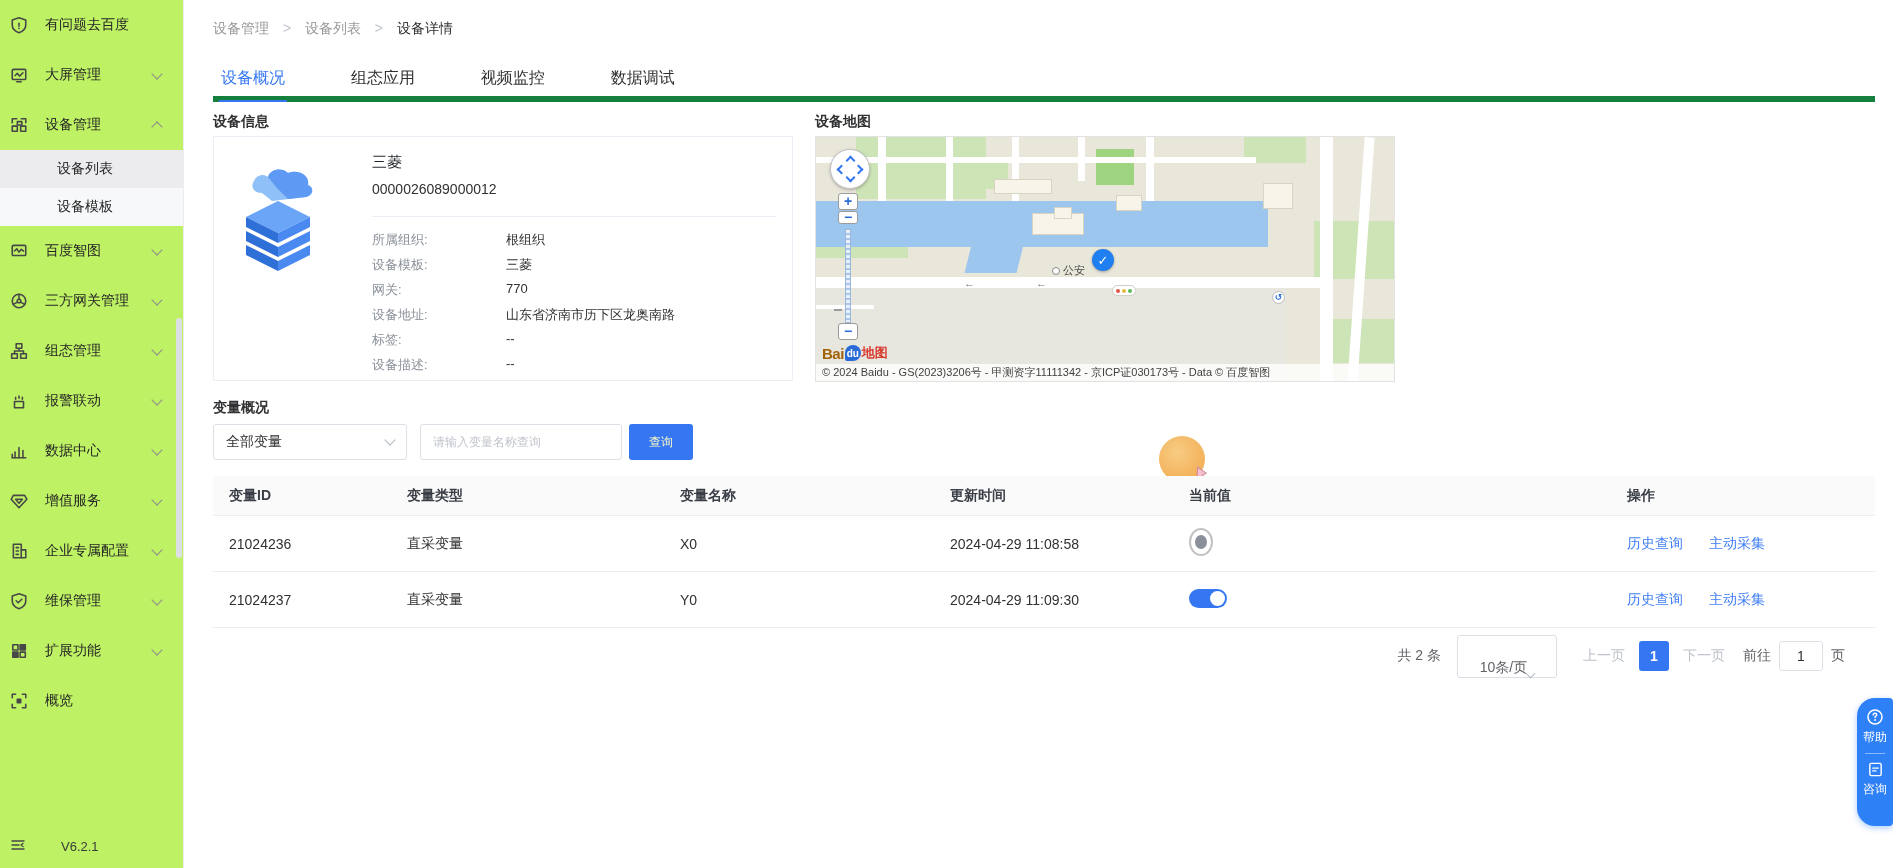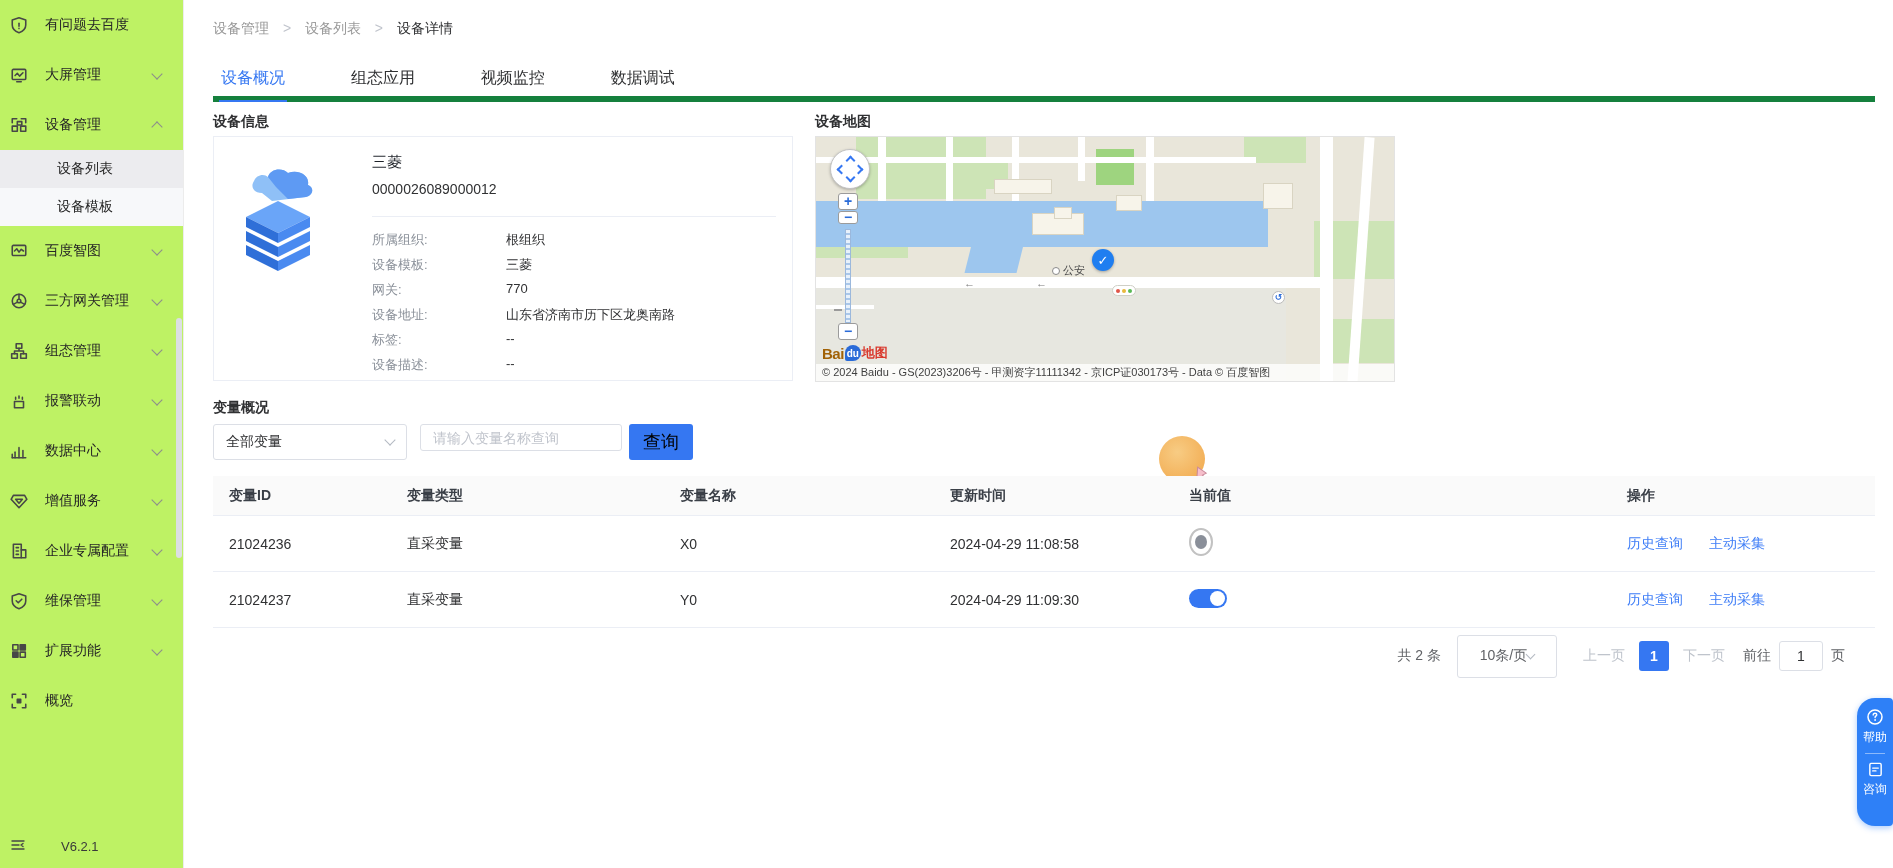--- a/index.html
+++ b/index.html
@@ -85,26 +85,26 @@
     border-radius:8px 8px 8px 2px; display:flex; align-items:center; justify-content:center; margin:0 1px; }
   #baidu-logo .mapw { color:#d93a2e; font-weight:bold; font-size:13px; }
   #map-copy { position:absolute; left:0; right:0; bottom:0; height:17px; background:rgba(255,255,255,.78);
     font-size:11px; color:#3f3f3f; line-height:17px; padding-left:6px; white-space:nowrap; }
 
   
   #var-select { position:absolute; left:28px; top:424px; width:194px; height:36px; border:1px solid #dcdfe6;
     border-radius:3px; display:flex; align-items:center; padding:0 12px; color:#303133; cursor:pointer; }
   #var-select .chev { margin-left:auto; width:8px; height:8px; border-left:1.5px solid #b3b9c2;
     border-bottom:1.5px solid #b3b9c2; transform:rotate(-45deg); margin-top:-4px; }
-  #var-search { position:absolute; left:235px; top:424px; width:202px; height:27px; border:1px solid #dcdfe6;
-    border-radius:3px; padding:0 12px; font-size:14px; color:#303133; outline:none;
+  #var-search { position:absolute; left:235px; top:424px; width:202px; height:36px; border:1px solid #dcdfe6;
+    border-radius:3px; padding:0 12px; font-size:12px; color:#303133; outline:none;
     font-family:"Liberation Sans","DejaVu Sans",sans-serif; }
   #var-search::placeholder { color:#c0c4cc; }
-  #query-btn { position:absolute; left:444px; top:424px; width:64px; height:36px; background:#3577f2; color:#000000;
-    border:none; border-radius:3px; font-size:18px; cursor:pointer; font-family:Liberation Serif, serif; }
+  #query-btn { position:absolute; left:444px; top:424px; width:64px; height:36px; background:#3577f2; color:#fef9c3;
+    border:none; border-radius:3px; font-size:12px; cursor:pointer; font-family:Liberation Serif, serif; }
 
   
   #click-ind { position:absolute; left:974px; top:436px; width:46px; height:46px; pointer-events:none; }
   #click-ind .ring { position:absolute; inset:0; border-radius:50%;
     background:radial-gradient(circle at 40% 35%, #f7c97d 0%, #f2ab4e 75%); opacity:.95; }
   #click-ind svg { position:absolute; right:-6px; bottom:-8px; }
 
   
   #var-table { position:absolute; left:28px; top:476px; width:1662px; }
   .t-head { display:flex; height:40px; background:#fafafa; border-bottom:1px solid #ebeef5; align-items:center;
@@ -118,21 +118,21 @@
     background:#8a8f99; transform:translate(-50%,-50%); }
   .toggle-on { display:inline-block; width:38px; height:19px; background:#3577f2; border-radius:10px;
     position:relative; cursor:pointer; }
   .toggle-on i { position:absolute; right:2px; top:2px; width:15px; height:15px; background:#fff; border-radius:50%; }
   .act-link { color:#3f7ef7; margin-right:22px; cursor:pointer; text-decoration:none; }
 
   
   #pager { position:absolute; top:640px; right:48px; height:32px; display:flex; align-items:center; color:#606266; }
   #pager .total { margin-right:16px; }
   #pager .psize { width:100px; height:43px; border:1px solid #dcdfe6; border-radius:3px; display:flex;
-    align-items:center; justify-content:center; gap:0; margin-right:16px; cursor:pointer; }
+    align-items:flex-end; justify-content:center; gap:0; margin-right:16px; cursor:pointer; }
   #pager .psize .chev { width:7px; height:7px; border-left:1.5px solid #b3b9c2; border-bottom:1.5px solid #b3b9c2;
     transform:rotate(-45deg); margin-top:-3px; }
   #pager .nav { color:#bfc4cc; margin:0 10px; cursor:default; }
   #pager .pgbtn { width:30px; height:30px; background:#3577f2; color:#fff; border-radius:3px; display:flex;
     align-items:center; justify-content:center; font-weight:bold; margin:0 4px; cursor:pointer; }
   #pager .goto { margin-left:8px; }
   #pager input { width:44px; height:30px; border:1px solid #dcdfe6; border-radius:3px; text-align:center;
     margin:0 8px; font-size:14px; color:#303133; outline:none; font-family:inherit; }
 
   

